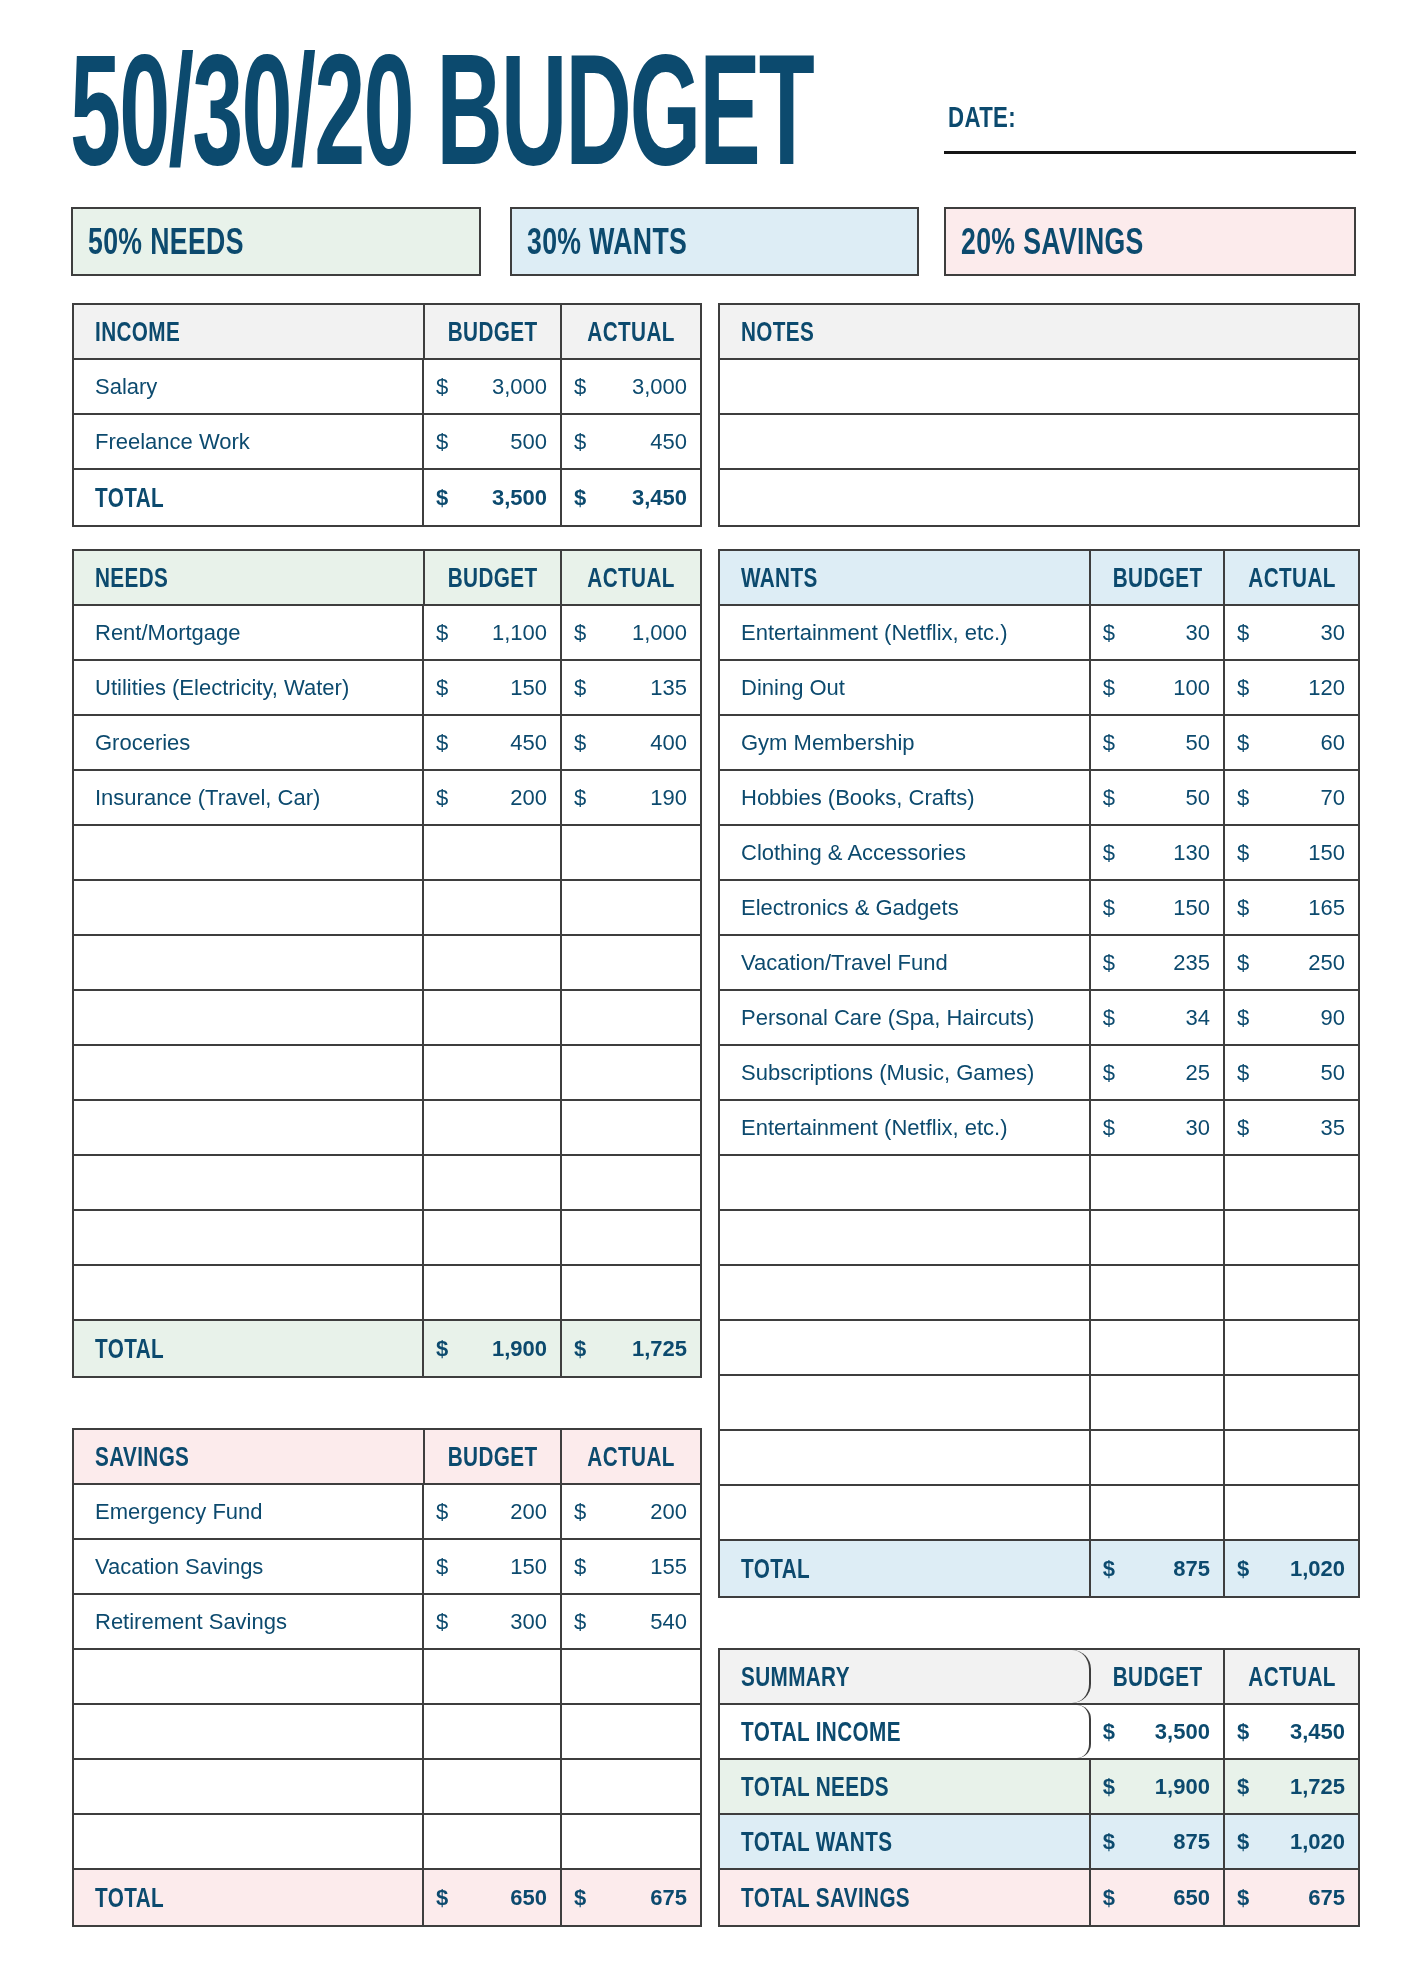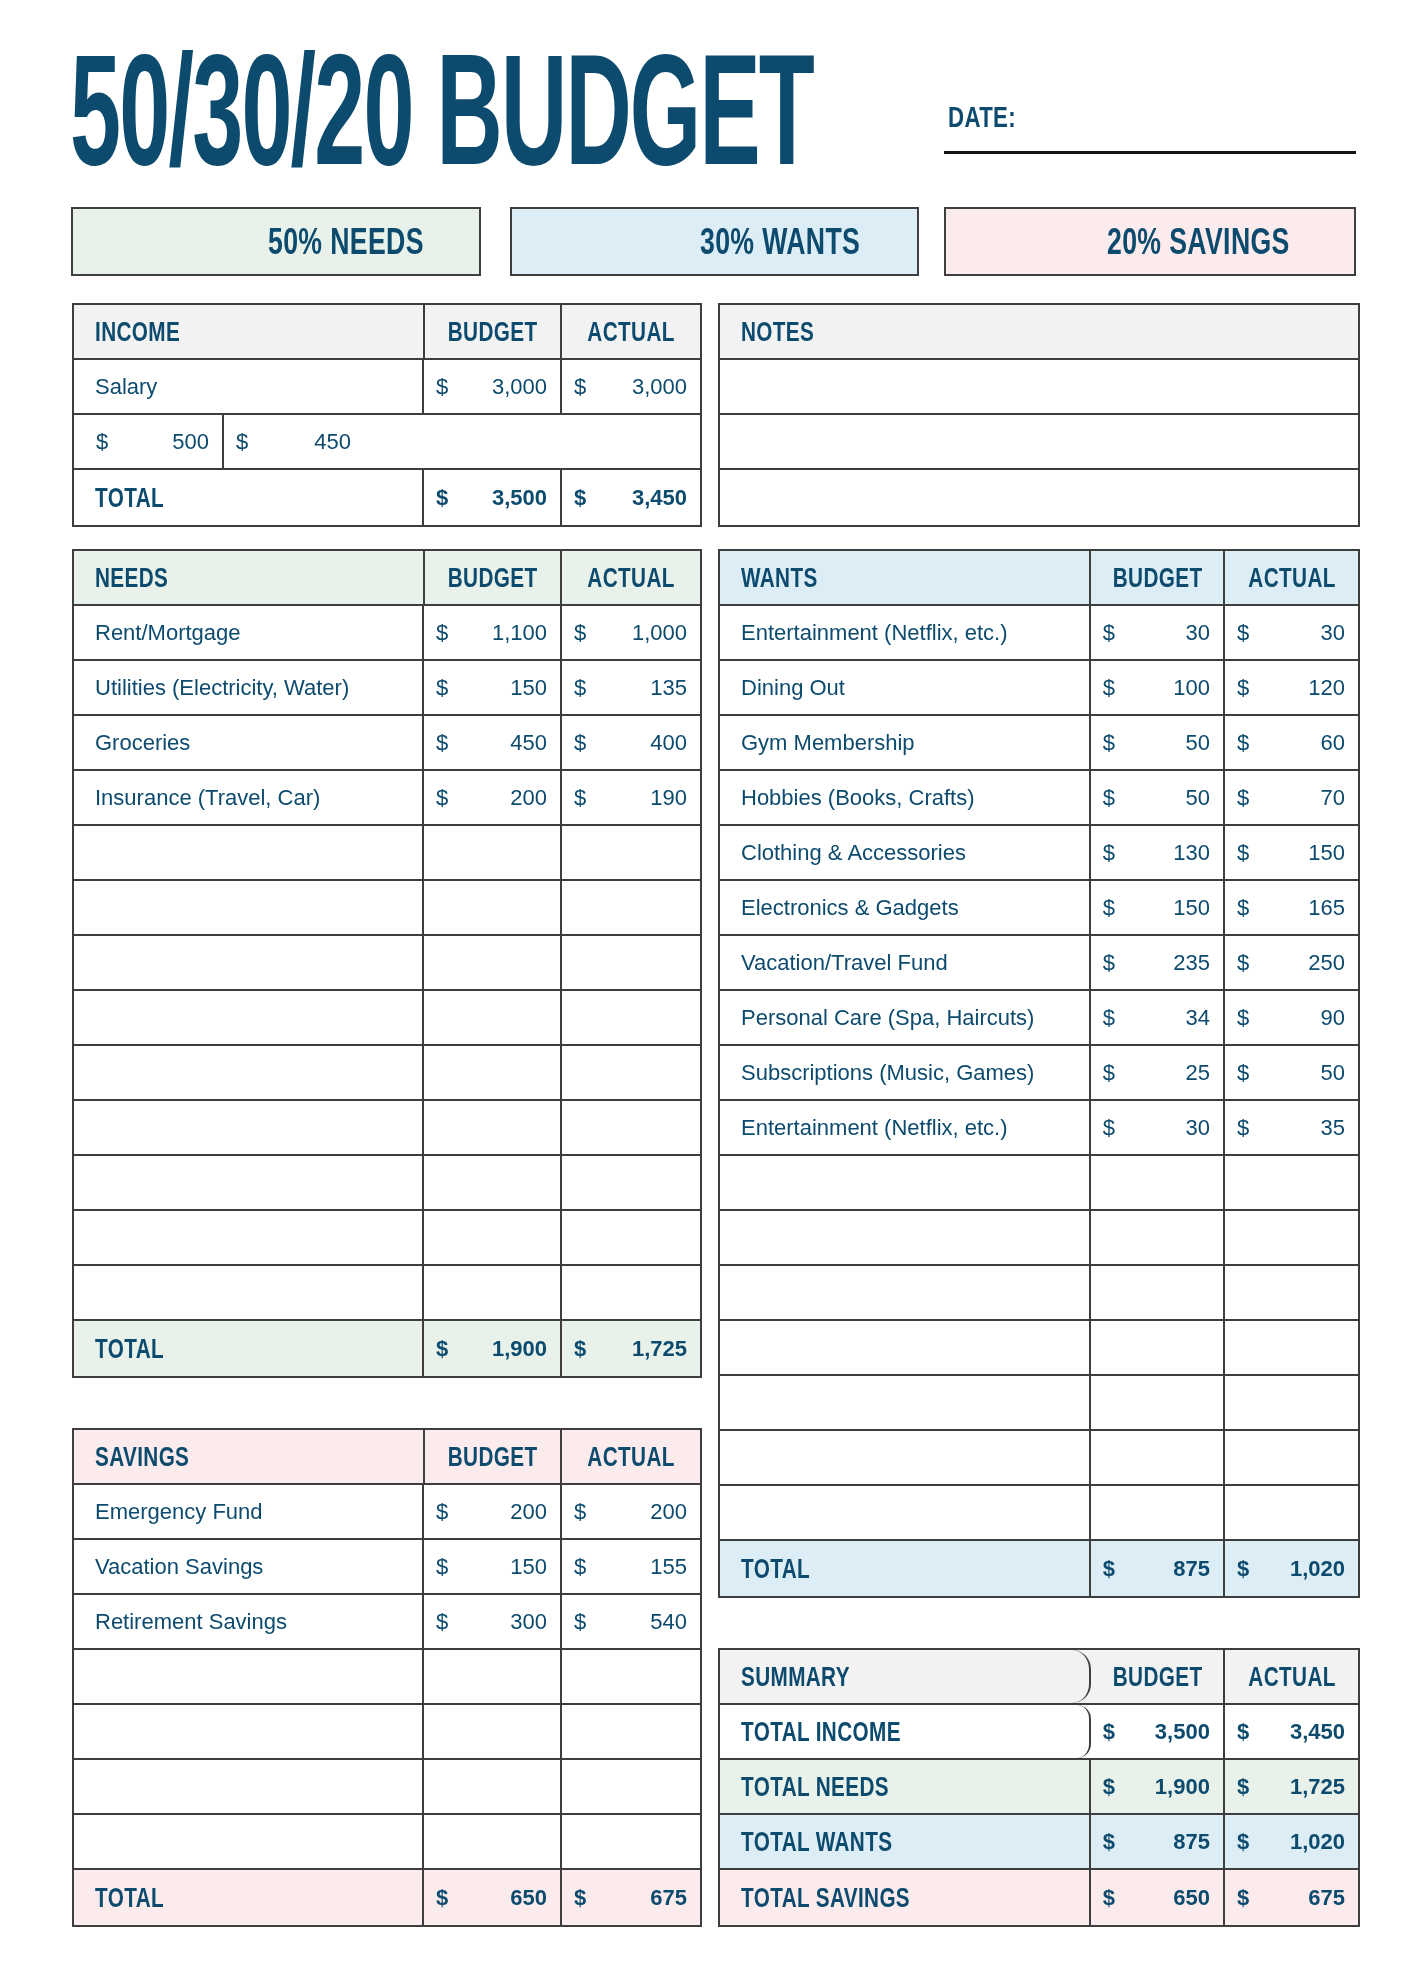--- a/index.html
+++ b/index.html
@@ -14,21 +14,21 @@
   .date-label{position:absolute;left:948px;top:100px;font-size:30px;}
   .date-line{position:absolute;left:944px;top:151px;width:412px;height:3px;background:#151515;}
 
   
   .cd{display:inline-block;transform:scaleX(0.74);transform-origin:0 50%;
       font-weight:bold;white-space:nowrap;letter-spacing:0.5px;}
   .cd.ctr{transform-origin:50% 50%;}
 
   
   .badge{position:absolute;top:207px;height:69px;box-sizing:border-box;border:2px solid #3e3e3e;
-         display:flex;align-items:center;padding-left:4px;font-size:36px;justify-content:flex-end;}
+         display:flex;align-items:center;padding-left:15px;font-size:36px;}
 
   
   .btable{position:absolute;border:2px solid #3e3e3e;background:#fff;}
   .trow{display:flex;height:55px;box-sizing:border-box;border-bottom:2px solid #3e3e3e;padding-left:10px;}
   .trow:last-child{border-bottom:none;}
   .tcell{box-sizing:border-box;border-right:2px solid #3e3e3e;display:flex;align-items:center;overflow:hidden;}
   .tcell:last-child{border-right:none;}
   .lbl{padding-left:11px;font-size:22px;}
   .lbl .cd{font-size:28px;}
   .ctrc{justify-content:center;}
@@ -80,20 +80,21 @@
         <div class="tcell money" style="width: 140px;">
           <span class="cur">$</span>
           <span class="amt">3,000</span>
         </div>
         <div class="tcell money" style="width: 140px;">
           <span class="cur">$</span>
           <span class="amt">3,000</span>
         </div>
       </div>
       <div class="trow">
+        <div class="tcell lbl" style="width: 346px;">Freelance Work</div>
         <div class="tcell money" style="width: 140px;">
           <span class="cur">$</span>
           <span class="amt">500</span>
         </div>
         <div class="tcell money" style="width: 140px;">
           <span class="cur">$</span>
           <span class="amt">450</span>
         </div>
       </div>
       <div class="trow t-white">

